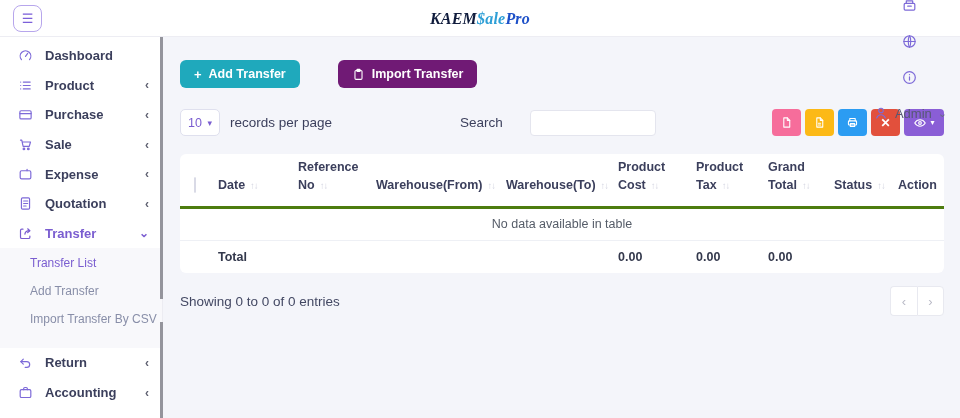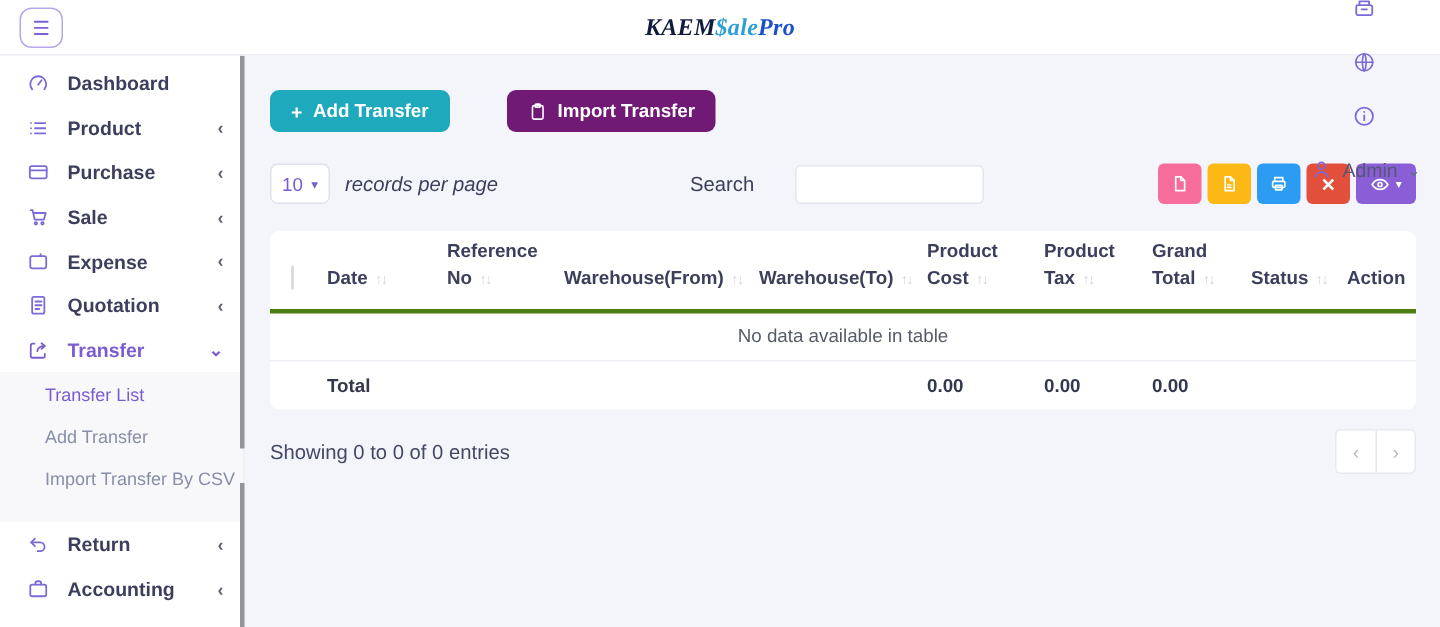--- a/index.html
+++ b/index.html
@@ -48,21 +48,21 @@
          display:flex; align-items:center; gap:7px; padding:0 14px; cursor:pointer; font-family:inherit; }
   .btn-add { background:#1fa9bc; }
   .btn-import { background:#701a75;margin-left:32px; }
   .btn .pl { font-size:13px; font-weight:bold; }
 
   .controls { margin-top:21px; display:flex; align-items:center; }
   .pagesize { width:40px; height:27px; background:#fff; border:1px solid #dfe0ee; border-radius:5px;
               display:flex; align-items:center; justify-content:space-between; padding:0 7px; cursor:pointer; }
   .pagesize .val { color:#7a5dd0; font-size:12.5px; }
   .pagesize .car { color:#7a5dd0; font-size:9px; }
-  .records-lbl { margin-left:10px; font-size:13.5px; color:#3b3f5c;font-style:italic; }
+  .records-lbl { margin-left:10px; font-size:13.5px; color:#3b3f5c; }
   .search-wrap { margin-left:128px; display:flex; align-items:center; gap:27px; }
   .search-lbl { font-size:13.5px; color:#3b3f5c; }
   .search-input { width:126px; height:26px; border:1px solid #e4e5ee; border-radius:4px; background:#fff;
                   font-size:13px; padding:0 8px; outline:none; font-family:inherit; }
   .exports { margin-left:auto; display:flex; gap:4px; }
   .exp-btn { width:29px; height:27px; border:none; border-radius:4px; color:#fff; display:flex;
              align-items:center; justify-content:center; gap:3px; cursor:pointer; font-family:inherit; }
   .exp-pdf { background:#f66d9b; }
   .exp-file { background:#fcb916; }
   .exp-print { background:#2b9cf2; }

